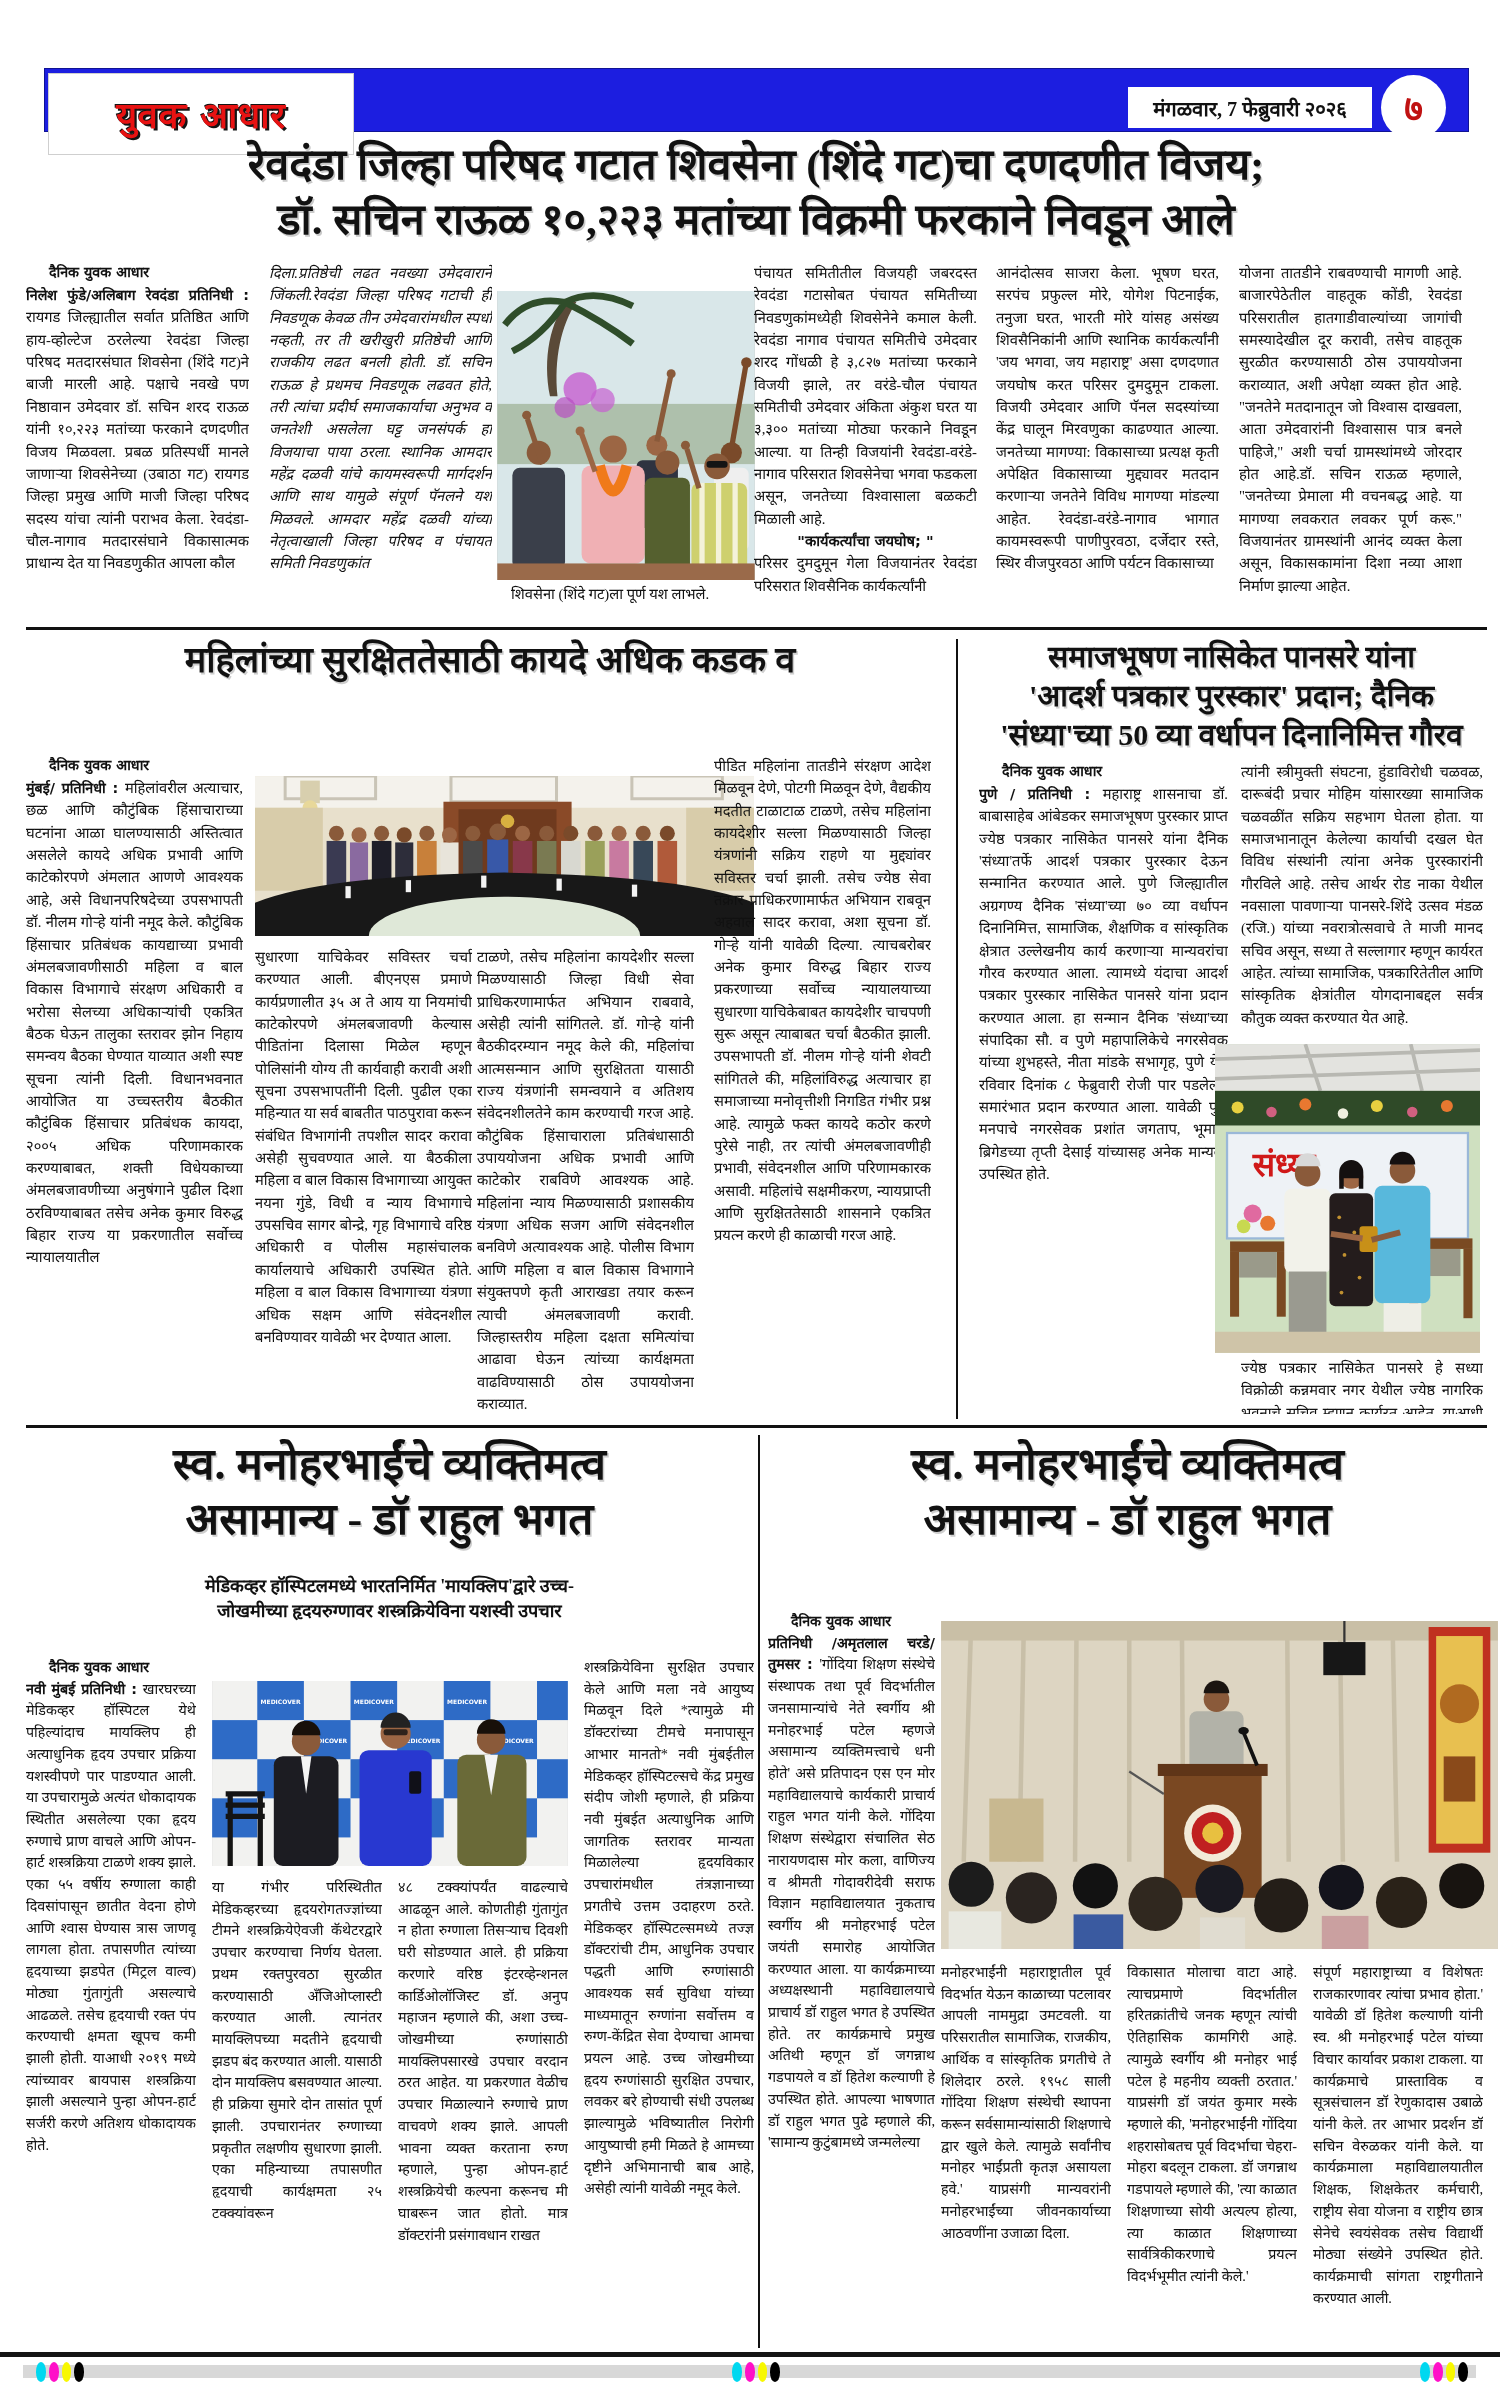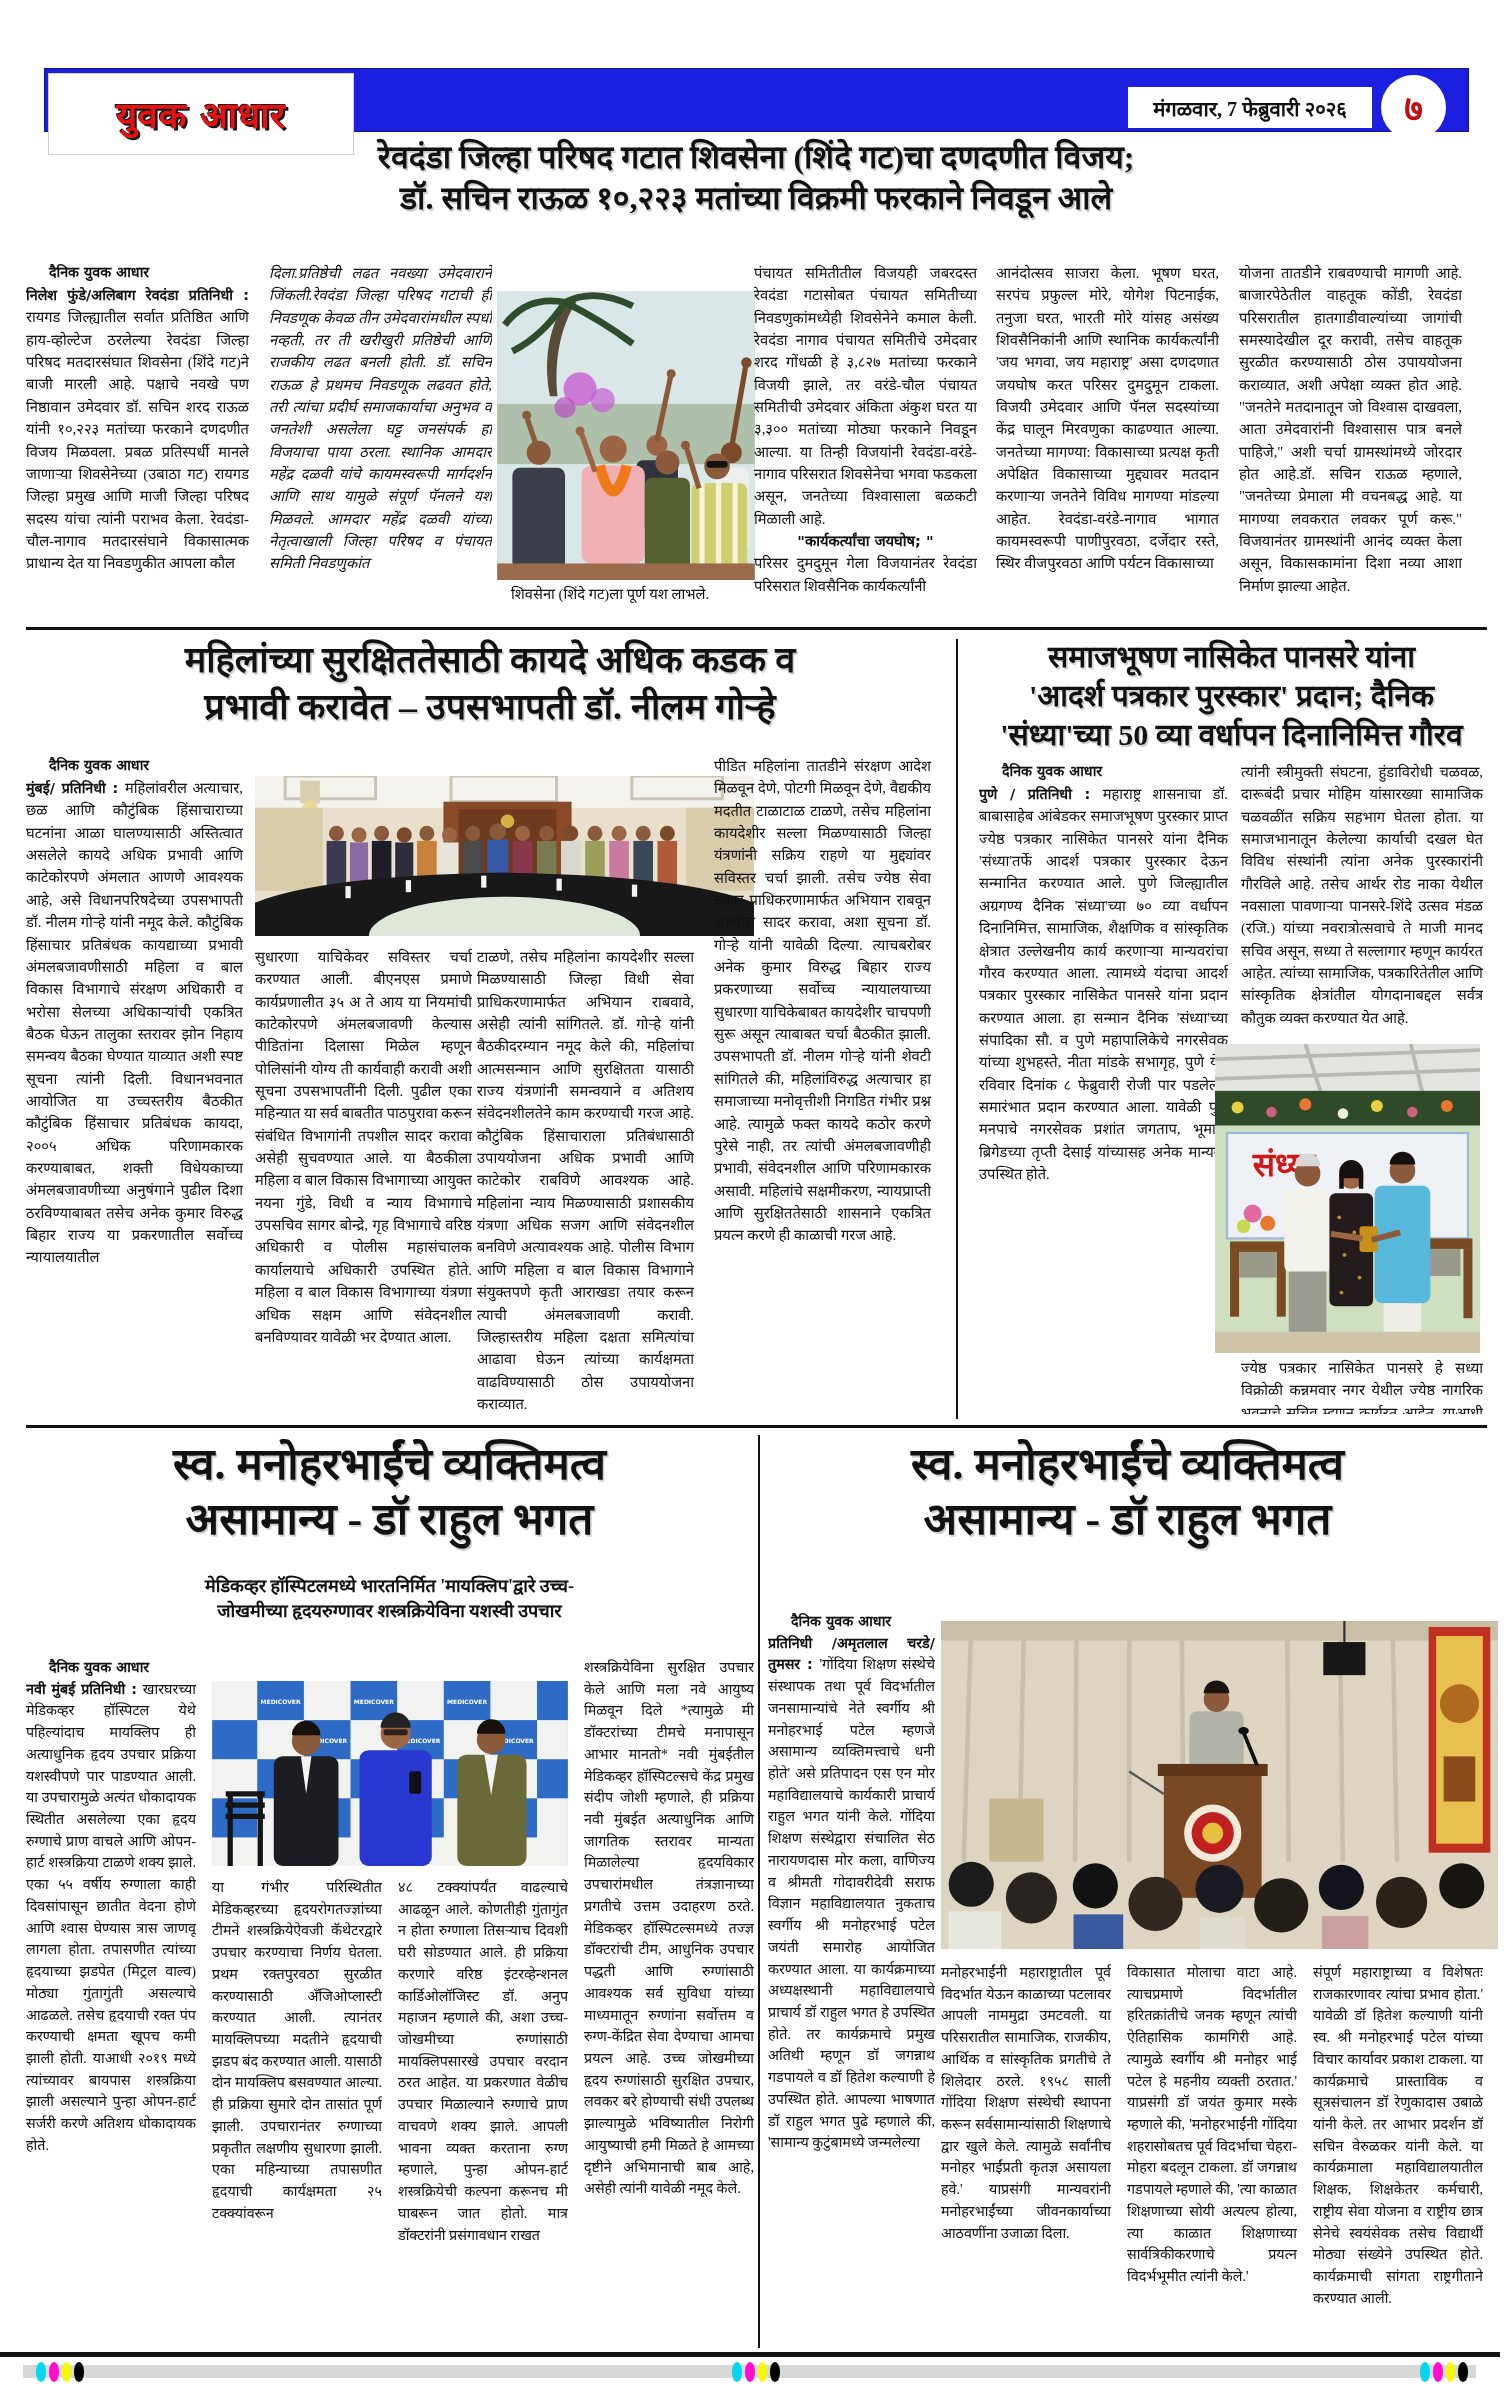--- a/index.html
+++ b/index.html
@@ -13,21 +13,21 @@
             display:flex;align-items:center;justify-content:center;}
   .logo-text{font-family:"DejaVu Sans",sans-serif;font-weight:bold;font-size:36px;color:#e81212;
              text-shadow:2.3px 2.3px 0 #141414,-0.8px -0.8px 0 #141414;letter-spacing:0.8px;white-space:nowrap;}
   .date-box{left:1128px;top:87px;width:244px;height:41px;background:#fff;display:flex;
             align-items:center;justify-content:center;font-weight:bold;font-size:20.3px;}
   .page-circle{left:1381px;top:75px;width:65px;height:65px;background:#fff;border-radius:50%;
                display:flex;align-items:center;justify-content:center;
                font-family:"DejaVu Sans",sans-serif;font-weight:bold;font-size:36px;color:#c01212;}
 
   
-  .h-xl{left:22.6px;top:137px;width:1467px;text-align:center;font-weight:bold;font-size:32px;
+  .h-xl{left:22.6px;top:137px;width:1467px;text-align:center;font-weight:bold;font-size:43px;
         line-height:1.28;text-shadow:1.5px 1.5px 0 #c9c9c9;}
   .h-l{font-weight:bold;text-align:center;text-shadow:1.5px 1.5px 0 #cecece;}
   .women-head{left:26px;top:637px;width:928px;font-size:36px;line-height:1.3;}
   .sandhya-head{left:976px;top:637px;width:511px;font-size:30px;line-height:1.3;}
   .med-head{left:26px;top:1437px;width:727px;font-size:44px;line-height:1.26;}
   .gon-head{left:768px;top:1437px;width:719px;font-size:44px;line-height:1.26;}
   .med-sub{left:26px;top:1574px;width:727px;font-size:18px;line-height:1.38;font-weight:bold;text-align:center;}
 
   
   .rule-h{background:#111;height:3px;}
@@ -138,21 +138,20 @@
   </div>
 
   <div class="abs col" style="left:1239px;top:262px;width:223px;height:345px;">
     <p class="bodytext">योजना तातडीने राबवण्याची मागणी आहे. बाजारपेठेतील वाहतूक कोंडी, रेवदंडा परिसरातील हातगाडीवाल्यांच्या जागांची समस्यादेखील दूर करावी, तसेच वाहतूक सुरळीत करण्यासाठी ठोस उपाययोजना कराव्यात, अशी अपेक्षा व्यक्त होत आहे. "जनतेने मतदानातून जो विश्वास दाखवला, आता उमेदवारांनी विश्वासास पात्र बनले पाहिजे," अशी चर्चा ग्रामस्थांमध्ये जोरदार होत आहे.डॉ. सचिन राऊळ म्हणाले, "जनतेच्या प्रेमाला मी वचनबद्ध आहे. या मागण्या लवकरात लवकर पूर्ण करू." विजयानंतर ग्रामस्थांनी आनंद व्यक्त केला असून, विकासकामांना दिशा नव्या आशा निर्माण झाल्या आहेत.</p>
   </div>
 
   <div class="abs rule-h" style="left:26px;top:627px;width:1461px;"></div>
 
   <div class="abs h-l women-head">
     <div>महिलांच्या सुरक्षिततेसाठी कायदे अधिक कडक व</div>
-    <div>प्रभावी करावेत – उपसभापती डॉ. नीलम गोऱ्हे</div>
   </div>
 
   <div class="abs col" style="left:26px;top:755px;width:217px;height:660px;">
     <p class="press">दैनिक युवक आधार</p>
     <p class="bodytext"><span class="lead-in">मुंबई/ प्रतिनिधी : </span><span>महिलांवरील अत्याचार, छळ आणि कौटुंबिक हिंसाचाराच्या घटनांना आळा घालण्यासाठी अस्तित्वात असलेले कायदे अधिक प्रभावी आणि काटेकोरपणे अंमलात आणणे आवश्यक आहे, असे विधानपरिषदेच्या उपसभापती डॉ. नीलम गोऱ्हे यांनी नमूद केले. कौटुंबिक हिंसाचार प्रतिबंधक कायद्याच्या प्रभावी अंमलबजावणीसाठी महिला व बाल विकास विभागाचे संरक्षण अधिकारी व भरोसा सेलच्या अधिकाऱ्यांची एकत्रित बैठक घेऊन तालुका स्तरावर झोन निहाय समन्वय बैठका घेण्यात याव्यात अशी स्पष्ट सूचना त्यांनी दिली. विधानभवनात आयोजित या उच्चस्तरीय बैठकीत कौटुंबिक हिंसाचार प्रतिबंधक कायदा, २००५ अधिक परिणामकारक करण्याबाबत, शक्ती विधेयकाच्या अंमलबजावणीच्या अनुषंगाने पुढील दिशा ठरविण्याबाबत तसेच अनेक कुमार विरुद्ध बिहार राज्य या प्रकरणातील सर्वोच्च न्यायालयातील</span></p>
   </div>
 
   <div class="abs photo" style="left:255px;top:776px;width:499px;height:160px;">
     <svg width="499" height="160" viewBox="0 0 662 212" xmlns="http://www.w3.org/2000/svg">
       <rect width="662" height="212" fill="#e8e0cc"></rect>

